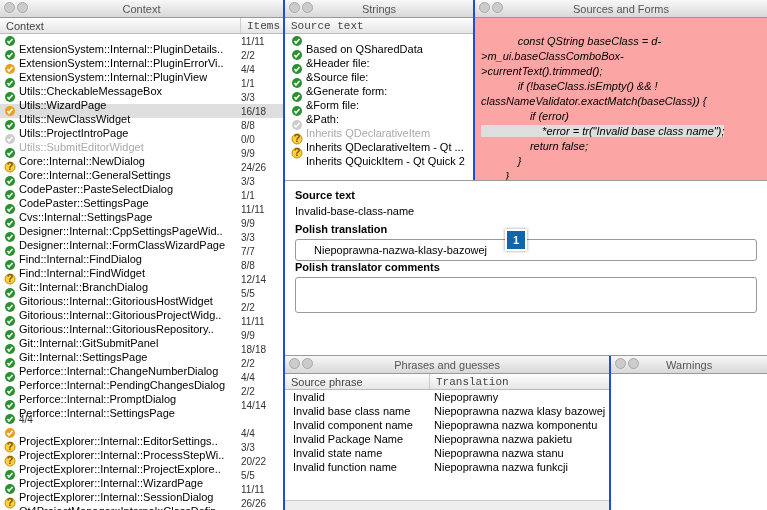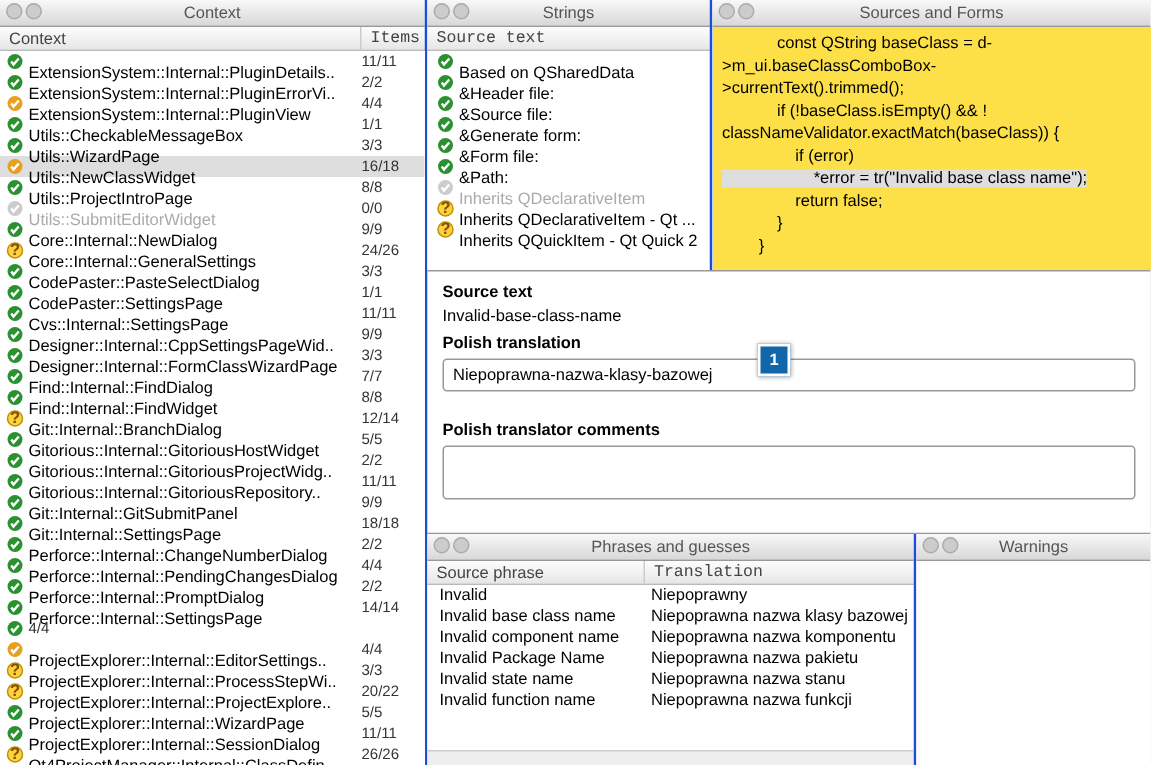--- a/index.html
+++ b/index.html
@@ -13,26 +13,26 @@
 .header-row div { padding:2px 6px; border-right:1px solid #ccc; }
 .header-row div:last-child { border-right:none;font-family:Liberation Mono, monospace; }
 .list { flex:1; overflow:auto; background:#fff; }
 .row { display:flex; align-items:center; height:14px; padding:0 4px; white-space:nowrap; }
 .row.sel { background:#dedede; }
 .row.dim { color:#aaa; }
 .icon { width:12px; height:12px; margin-right:3px; flex-shrink:0; display:flex; align-items:center; justify-content:center; }
 .ctx-text { flex:1; overflow:hidden; text-overflow:ellipsis;margin-top:16px; }
 .ctx-num { width:38px; text-align:left; font-size:10px; color:#333; }
 .strings-list .row { padding-left:6px; }
-.code-area { flex:1; background:#fde047; padding:4px 6px; font-family:Menlo,Consolas,monospace; font-size:10px; line-height:14px; color:#000; overflow:auto; white-space:pre; }
+.code-area { flex:1; background:#fca5a5; padding:16px 6px; font-family:Menlo,Consolas,monospace; font-size:10px; line-height:14px; color:#000; overflow:auto; white-space:pre;font-style:italic; }
 .hl { background:#dedede; }
 .form-area { border-top:1px solid #999; padding:8px 10px; background:#fff; }
 .form-area .lbl { font-weight:bold; font-size:11px; margin-bottom:4px; display:block; }
 .form-area .txt { margin-bottom:6px; font-size:11px; }
-.form-area input { width:100%; border:1px solid #999; border-radius:3px; padding:4px 6px; font-size:11px; margin-bottom:20px; }
+.form-area input { width:100%; border:1px solid #999; border-radius:3px; padding:4px 18px; font-size:11px; margin-bottom:0; }
 .form-area textarea { width:100%; border:1px solid #999; border-radius:3px; padding:4px 6px; font-size:11px; height:36px; resize:none; }
 .callout { position:absolute; width:22px; height:22px; background:#1166aa; color:#fff; border:2px solid #fff; box-shadow:0 0 3px rgba(0,0,0,.4); display:flex; align-items:center; justify-content:center; font-weight:bold; font-size:12px; }
 .bottom-split { display:flex; border-top:1px solid #999; height:155px; }
 .scroll-hint { height:10px; background:#eee; border-top:1px solid #ccc; }
 </style>
 </head>
 <body>
 
 <div class="pane" style="width:285px">
   <div class="title-bar">

